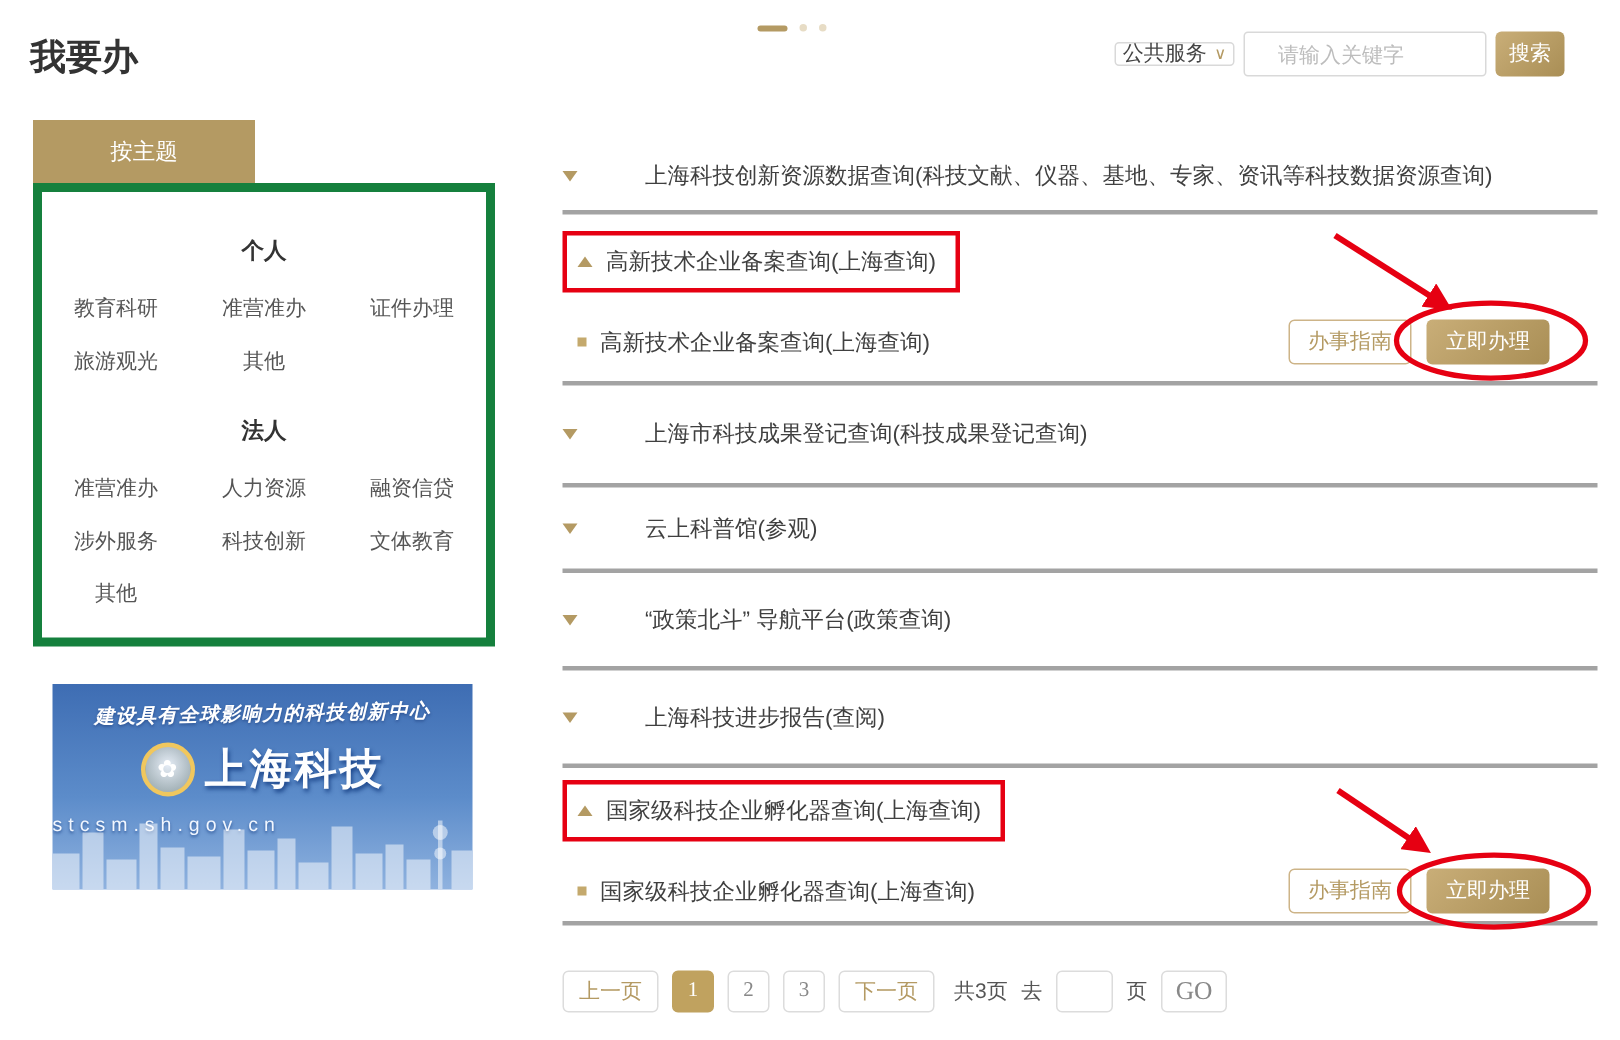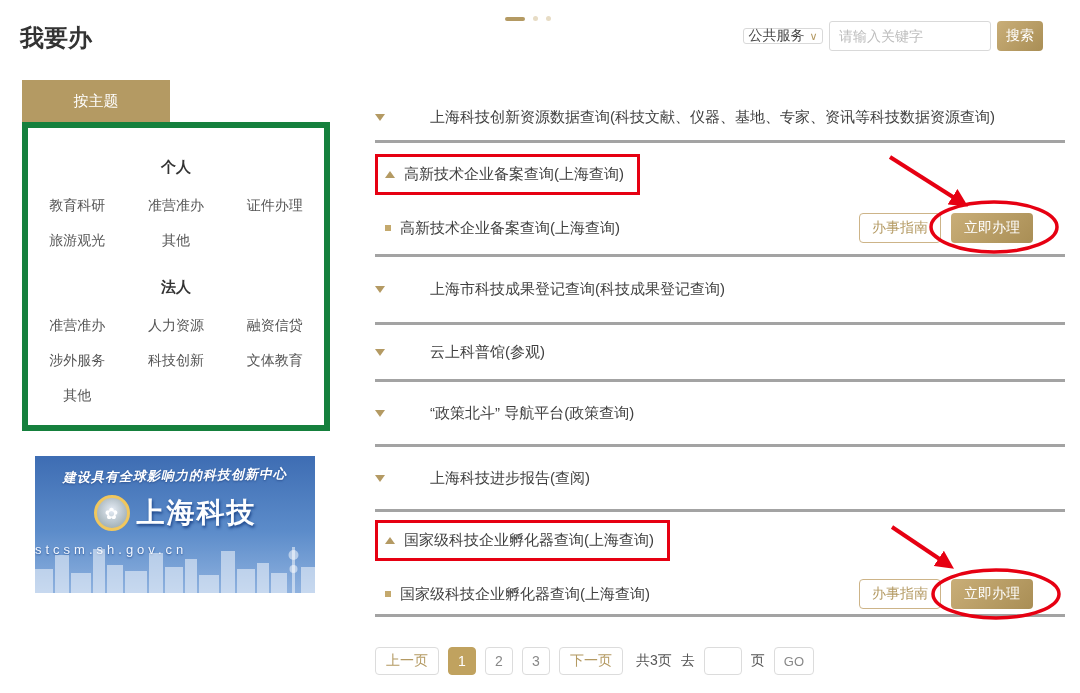--- a/index.html
+++ b/index.html
@@ -9,21 +9,21 @@
 
   
   .page-title { position:absolute; left:20px; top:22px; font-size:24px; font-weight:bold; color:#333; }
   .carousel { position:absolute; left:505px; top:16px; display:flex; align-items:center; gap:8px; }
   .carousel .bar { width:20px; height:4px; border-radius:2px; background:#b49a63; display:inline-block; }
   .carousel .dot { width:5px; height:5px; border-radius:50%; background:#e7dcc5; display:inline-block; }
 
   .searchbar { position:absolute; left:743px; top:21px; display:flex; align-items:center; }
   .sel { width:80px; height:16px; border:1px solid #d9d9d9; border-radius:3px; display:flex; align-items:center; justify-content:center; gap:5px; font-size:14px; color:#444; background:#fff; cursor:pointer; }
   .sel .chev { color:#b49a63; font-size:11px; line-height:1; }
-  .searchbar input { width:162px; height:30px; margin-left:6px; border:1px solid #d9d9d9; border-radius:3px; padding:0 9px; font-size:14px; color:#333; outline:none; font-family:inherit; }
+  .searchbar input { width:162px; height:30px; margin-left:6px; border:1px solid #d9d9d9; border-radius:3px; padding:0 22px; font-size:14px; color:#333; outline:none; font-family:inherit; }
   .searchbar input::placeholder { color:#bdbdbd; }
   .btn-search { width:46px; height:30px; margin-left:6px; border:none; border-radius:4px; background:linear-gradient(135deg,#c9ae78,#a98e55); color:#fff; font-size:14px; cursor:pointer; font-family:inherit; }
 
   
   .tab-theme { position:absolute; left:22px; top:80px; width:148px; height:42px; background:#b49a63; color:#fff; font-size:15px; display:flex; align-items:center; justify-content:center; cursor:pointer; }
   .tab-theme:after { content:""; position:absolute; left:50%; bottom:-7px; transform:translateX(-50%); border-left:7px solid transparent; border-right:7px solid transparent; border-top:7px solid #b49a63; }
   .side-box { position:absolute; left:22px; top:122px; width:308px; height:309px; border:6px solid #15803d; background:#fff; padding-top:30px; }
   .grp-head { text-align:center; font-size:15px; font-weight:bold; color:#333; margin-bottom:20px; }
   .grp-head.second { margin-top:28px; }
   .cat-grid { display:grid; grid-template-columns:1fr 1fr 1fr; row-gap:17px; }
@@ -49,28 +49,28 @@
   .redbox { display:inline-flex; align-items:center; border:3px solid #e60012; padding:8px 13px 8px 7px; }
   .subrow { display:flex; align-items:center; margin-top:16px; height:34px; }
   .bullet { width:6px; height:6px; background:#c4a96d; display:inline-block; margin:0 9px 0 10px; flex:none; }
   .sub-label { font-size:15px; color:#404040; cursor:pointer; }
   .spacer { flex:1; }
   .btn-guide { border:1px solid #cdb488; background:#fff; color:#b49a63; font-size:14px; padding:5px 12px; border-radius:4px; cursor:pointer; font-family:inherit; }
   .btn-apply { border:none; background:linear-gradient(135deg,#c9ae78,#a98e55); color:#fff; font-size:14px; padding:6px 13px; border-radius:4px; margin-left:10px; margin-right:32px; cursor:pointer; font-family:inherit; }
 
   
   .pagination { display:flex; align-items:center; margin-top:30px; gap:9px; }
-  .pg { height:28px; border:1px solid #dcdcdc; background:#fff; border-radius:4px; font-size:14px; padding:0 10px; color:#888; cursor:pointer; font-family:Liberation Sans, sans-serif; }
+  .pg { height:28px; border:1px solid #dcdcdc; background:#fff; border-radius:4px; font-size:14px; padding:0 10px; color:#888; cursor:pointer; font-family:Liberation Serif, serif; }
   .pg.gold { color:#b49a63; }
   .pg.num { width:28px; padding:0; }
   .pg.active { background:#c0a25f; border-color:#c0a25f; color:#fff; }
   .pg-text { font-size:14px; color:#555; }
   .pg-text.total { margin-left:4px; }
   .pg-input { width:38px; height:28px; border:1px solid #dcdcdc; border-radius:4px; outline:none; font-size:14px; text-align:center; font-family:inherit; }
-  .pg.go { padding:0 9px; font-size:13px; }
+  .pg.go { padding:0 9px; font-size:17px; }
 
   
   .annotations { position:absolute; left:0; top:0; pointer-events:none; }
 </style>
 </head>
 <body>
 
 <div class="page">
 
   <h1 class="page-title">我要办</h1>

